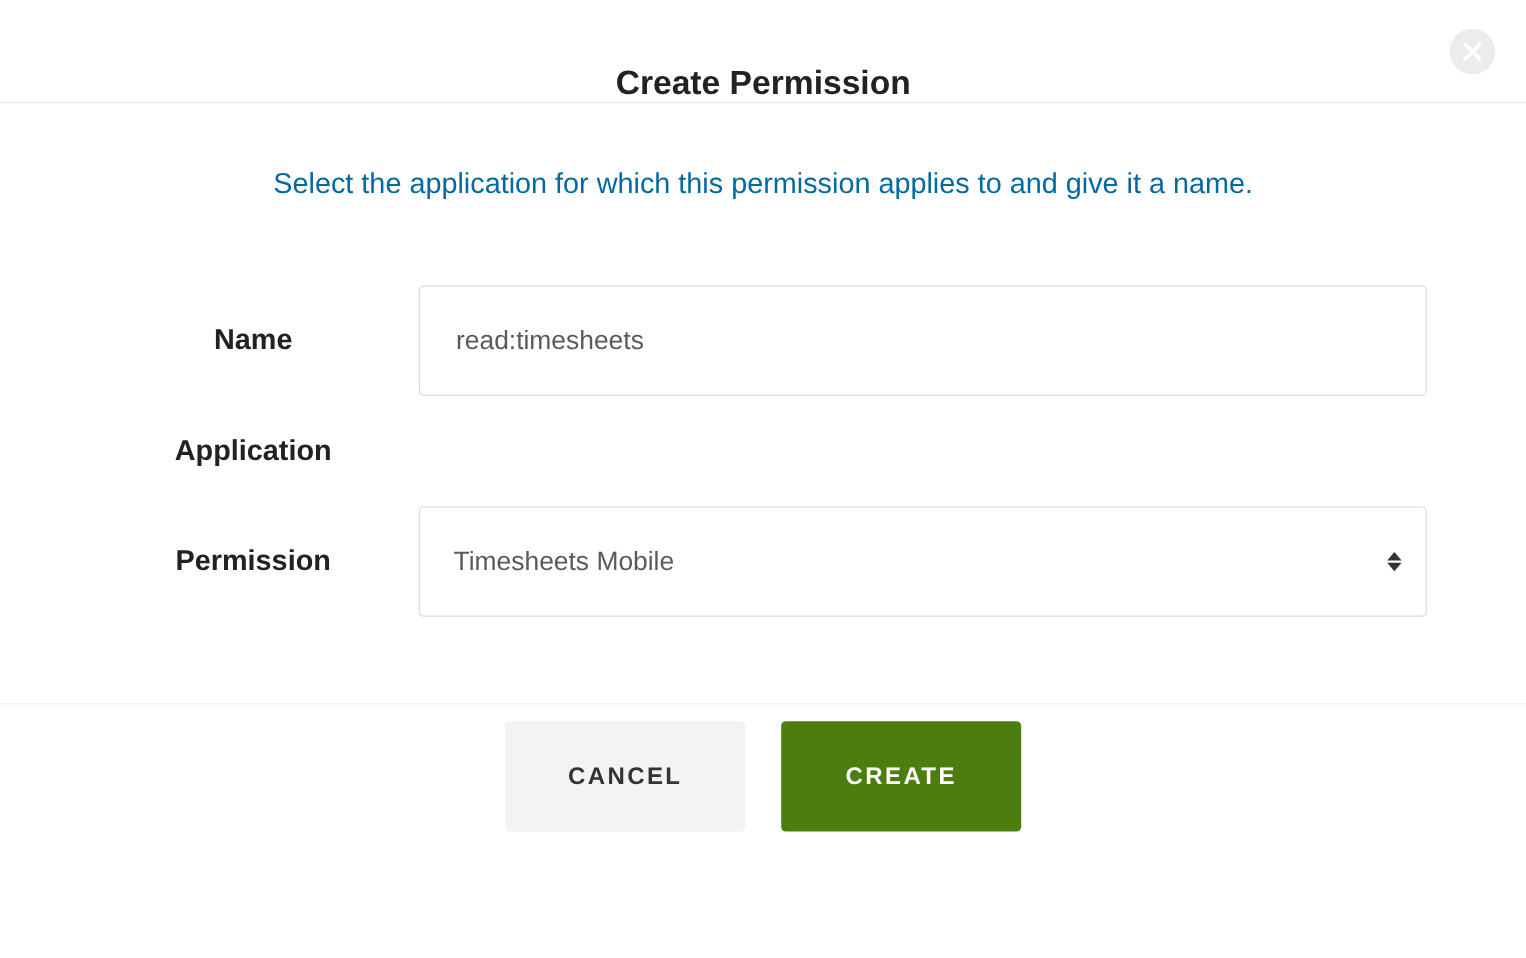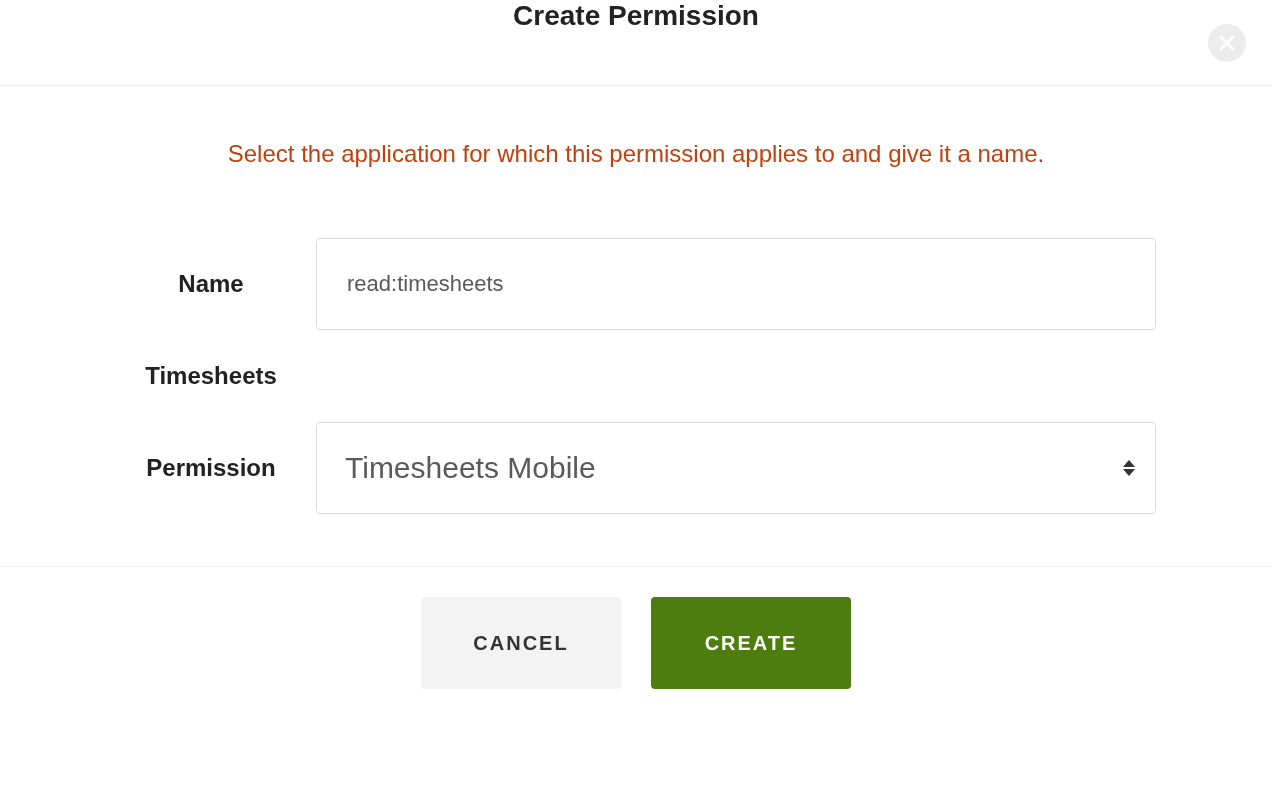--- a/index.html
+++ b/index.html
@@ -10,21 +10,21 @@
     height: 798px;
     font-family: "Avenir Next", "Avenir", "Helvetica Neue", Arial, sans-serif;
     background: #ffffff;
     color: #333;
   }
   .header {
     position: relative;
     height: 86px;
     border-bottom: 1px solid #eeeeee;
     display: flex;
-    align-items: flex-start;
+    align-items: flex-end;
     justify-content: center;
   }
   .header-title {
     font-size: 28px;
     font-weight: 600;
     color: #222;
   }
   .close-btn {
     position: absolute;
     right: 26px;
@@ -35,21 +35,21 @@
     background: #ececec;
     display: flex;
     align-items: center;
     justify-content: center;
     cursor: pointer;
   }
   .close-btn svg { display: block; }
   .subtitle {
     text-align: center;
     font-size: 24px;
-    color: #c2410c;
+    color: #0369a1;
     margin-top: 54px;
     margin-bottom: 70px;
     font-weight: 400;
   }
   .form {
     width: 1040px;
     margin: 0 auto;
   }
   .form-row {
     display: flex;
@@ -72,37 +72,38 @@
     height: 92px;
     border: 1px solid #d9d9d9;
     border-radius: 4px;
     background: #fff;
     display: flex;
     align-items: center;
     padding: 0 28px;
     font-size: 22px;
     color: #5a5a5a;
     position: relative;
+    margin-left: 33px;
   }
   .text-input input {
     border: none;
     outline: none;
     width: 100%;
     font-size: 22px;
     color: #5a5a5a;
     font-family: inherit;
     background: transparent;
   }
   .select-wrap {
     cursor: pointer;
     justify-content: space-between;
     padding-right: 20px;
   }
   .select-wrap .select-text {
-    font-size: 30px;
+    font-size: 22px;
     color: #5a5a5a;
   }
   .select-arrows {
     display: flex;
     flex-direction: column;
     align-items: center;
     gap: 2px;
   }
   .select-arrows .tri-up {
     width: 0; height: 0;
@@ -111,22 +112,22 @@
     border-bottom: 7px solid #333;
   }
   .select-arrows .tri-down {
     width: 0; height: 0;
     border-left: 6px solid transparent;
     border-right: 6px solid transparent;
     border-top: 7px solid #333;
   }
   .footer {
     border-top: 1px solid #eeeeee;
-    margin-top: 52px;
-    padding-top: 30px;
+    margin-top: 72px;
+    padding-top: 14px;
     display: flex;
     justify-content: center;
     gap: 30px;
   }
   .btn {
     height: 92px;
     min-width: 200px;
     padding: 0 36px;
     border: none;
     border-radius: 4px;
@@ -165,21 +166,21 @@
   <div class="form-row">
     <div class="form-label">Name</div>
     <div class="form-control">
       <div class="text-input">
         <input type="text" value="read:timesheets" style="">
       </div>
     </div>
   </div>
 
   <div class="form-row">
-    <div class="form-label">Timesheets</div>
+    <div class="form-label">Application</div>
   </div>
 
   <div class="form-row">
     <div class="form-label">Permission</div>
     <div class="form-control">
       <div class="select-wrap">
         <span class="select-text">Timesheets Mobile</span>
         <span class="select-arrows">
           <span class="tri-up"></span>
           <span class="tri-down"></span>

